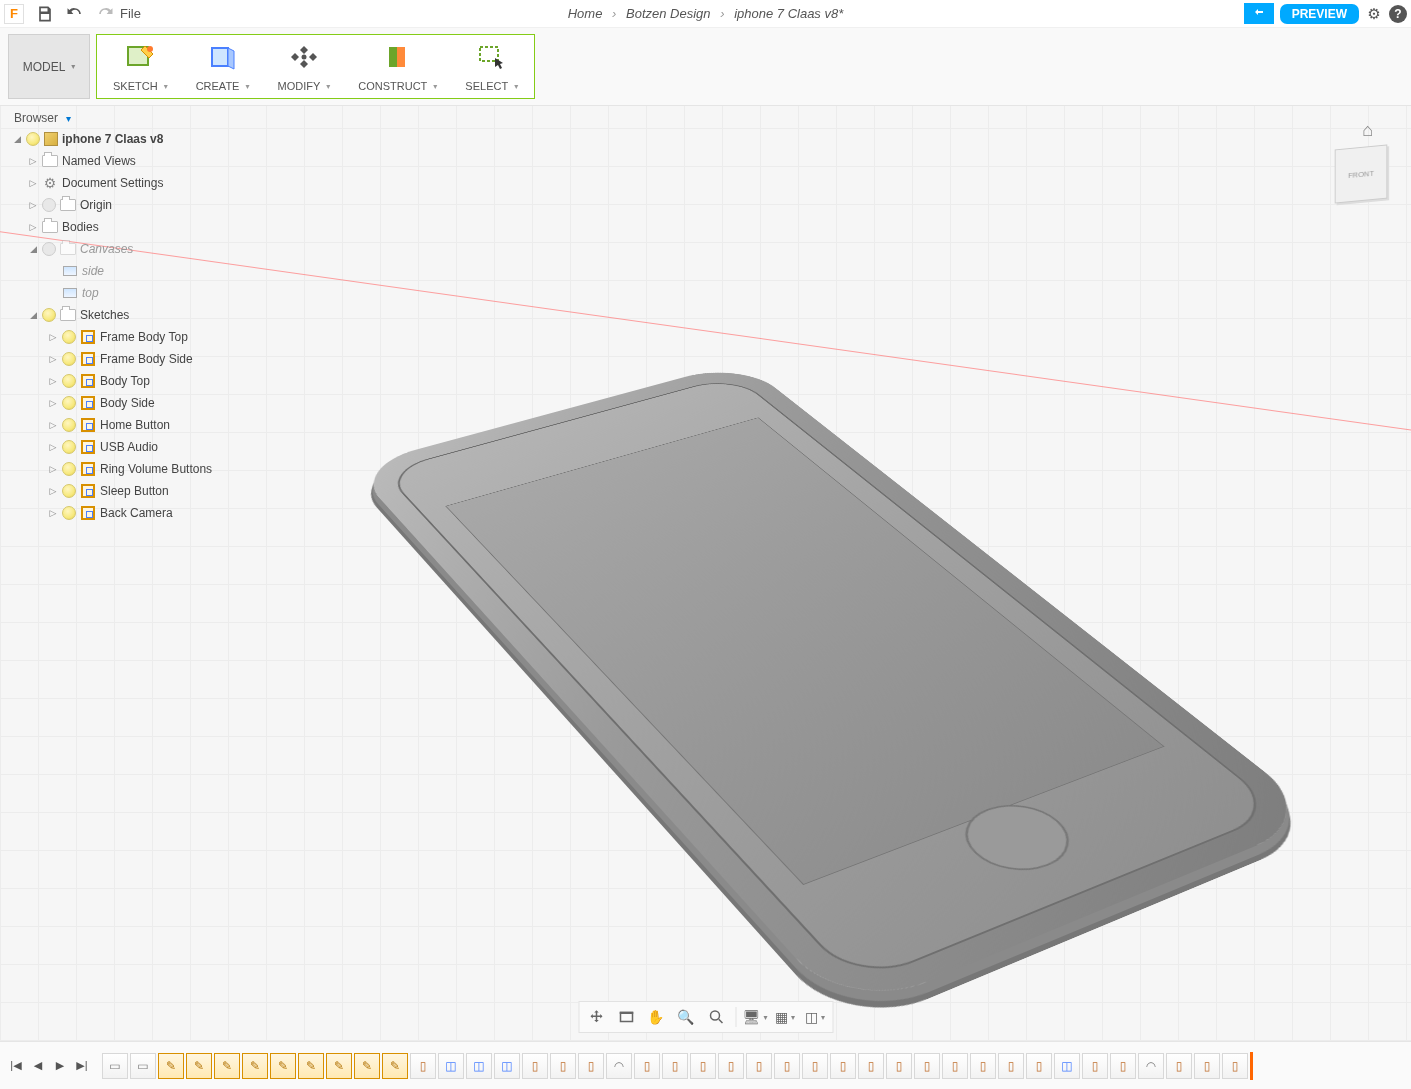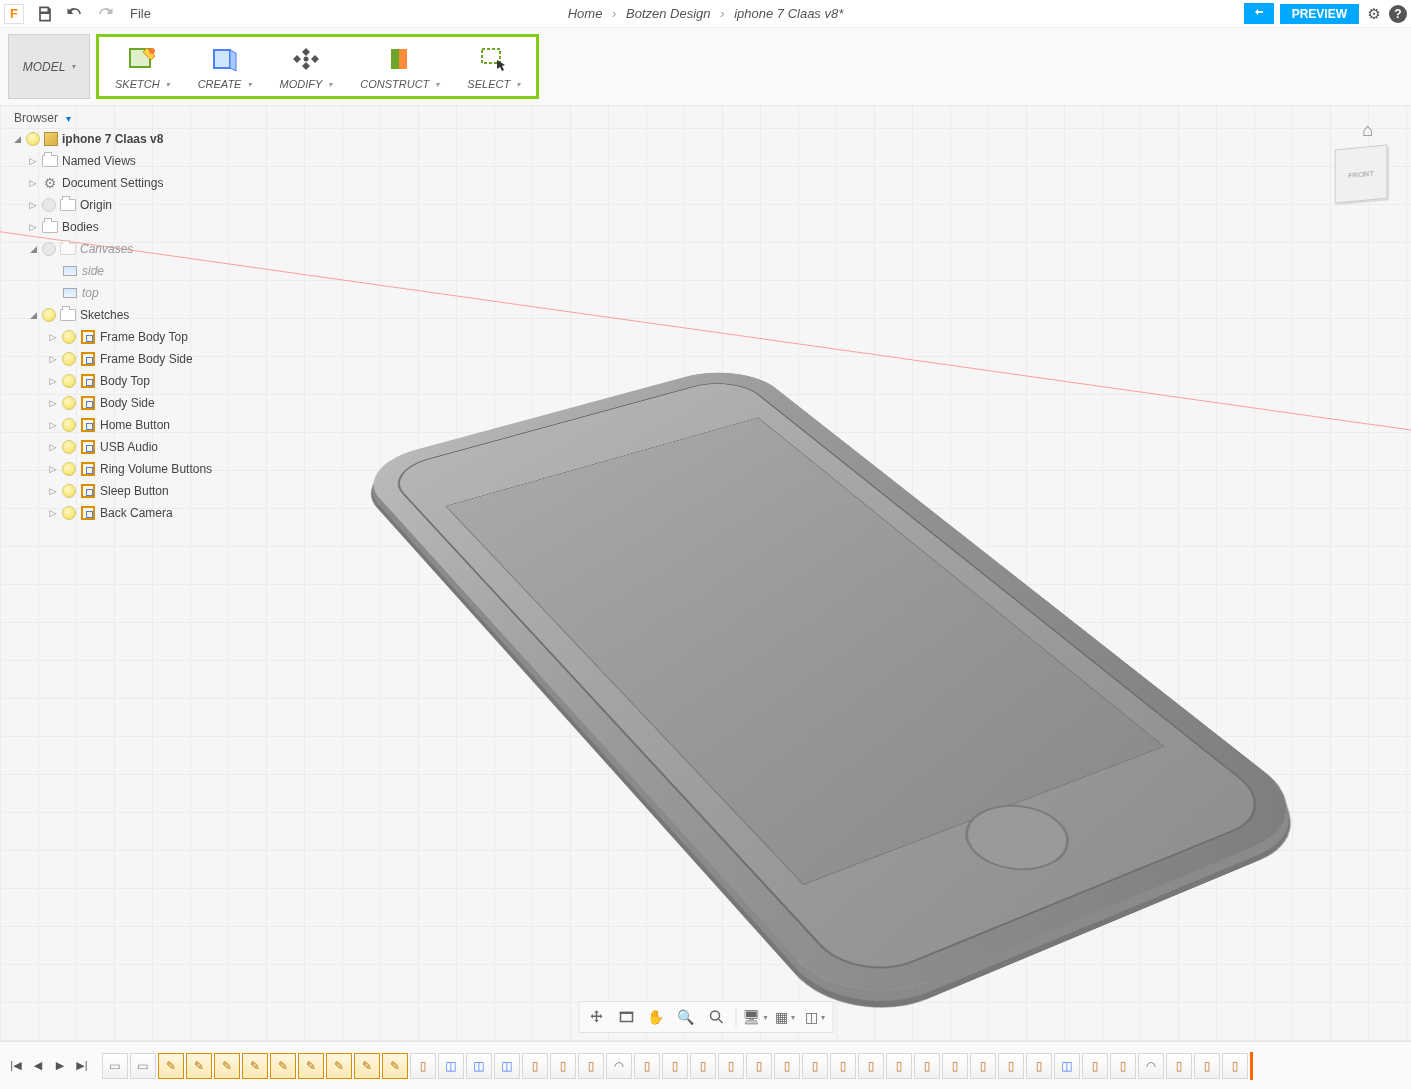--- a/index.html
+++ b/index.html
@@ -3,36 +3,36 @@
 <meta charset="utf-8">
 <style>
   * { box-sizing: border-box; margin: 0; padding: 0; font-family: "Segoe UI", Arial, sans-serif; }
   body { width: 1411px; height: 1089px; overflow: hidden; background: #ffffff; user-select: none; }
 
   
   .titlebar { height: 28px; background: #ffffff; display: flex; align-items: center; padding: 0 4px; border-bottom: 1px solid #f0f0f0; font-size: 12px; color: #555; }
   .app-icon { width: 20px; height: 20px; background: #ffffff; border: 1px solid #e0e0e0; margin-right: 6px; display: flex; align-items: center; justify-content: center; color: #ff8800; font-weight: bold; font-size: 13px; cursor: pointer; }
   .title-icon { width: 20px; height: 20px; margin: 0 5px; display: flex; align-items: center; justify-content: center; cursor: pointer; color: #555; }
   .title-icon.disabled { color: #bbb; cursor: default; }
-  .file-menu { margin-left: 10px; cursor: pointer; font-size: 13px; color: #555; }
+  .file-menu { cursor: pointer; font-size: 13px; color: #555; }
   .title-spacer { flex: 1; }
   .breadcrumb { position: absolute; left: 0; right: 0; text-align: center; pointer-events: none; font-size: 13px; color: #555; }
   .breadcrumb span { pointer-events: auto; cursor: pointer; font-style: italic; }
   .breadcrumb .sep { margin: 0 6px; color: #999; }
   .title-right { display: flex; align-items: center; gap: 6px; }
   .btn-update { background: #00a9ff; color: #fff; padding: 3px 8px; font-size: 12px; cursor: pointer; }
-  .btn-preview { background: #00a9ff; color: #fff; padding: 3px 12px; font-size: 12px; font-weight: 600; cursor: pointer; }
+  .btn-preview { background: #00a9ff; color: #fff; padding: 3px 12px; font-size: 12px; font-weight: 600; cursor: pointer; border-radius: 7px; }
   .gear-icon, .help-icon { width: 18px; height: 18px; cursor: pointer; display: flex; align-items: center; justify-content: center; color: #555; font-size: 15px; }
   .help-icon { background: #555; color: #fff; border-radius: 50%; font-weight: bold; font-size: 12px; }
 
   
-  .ribbon { height: 78px; background: #f9f9f9; border-bottom: 1px solid #e5e5e5; display: flex; align-items: stretch; padding: 6px 18px 0 8px; gap: 6px; font-style: italic; }
+  .ribbon { height: 78px; background: #f9f9f9; border-bottom: 1px solid #e5e5e5; display: flex; align-items: stretch; padding: 6px 18px 0 8px; gap: 6px; }
   .mode-btn { width: 82px; background: #e6e6e6; border: 1px solid #d0d0d0; display: flex; align-items: center; justify-content: center; font-size: 12px; color: #555; cursor: pointer; position: relative; margin-bottom: 6px; }
   .mode-btn::after { content: "▾"; font-size: 8px; margin-left: 6px; color: #888; }
-  .ribbon-group { border: 3px solid #84cc16; background: #ffffff; display: flex; align-items: stretch; padding: 4px 2px; margin-bottom: 6px; }
+  .ribbon-group { border: 1px solid #84cc16; background: #ffffff; display: flex; align-items: stretch; padding: 4px 2px; margin-bottom: 6px; }
   .ribbon-item { display: flex; flex-direction: column; align-items: center; justify-content: space-between; padding: 2px 14px; cursor: pointer; min-width: 64px; }
   .ribbon-item .ric { height: 32px; display: flex; align-items: center; justify-content: center; }
   .ribbon-item .rlabel { font-size: 11px; color: #555; display: flex; align-items: center; gap: 6px; }
   .ribbon-item .rlabel::after { content: "▾"; font-size: 8px; color: #999; }
 
   
   .canvas-area { position: absolute; top: 106px; left: 0; right: 0; bottom: 48px;
     background-color: #f6f6f6;
     background-image:
       repeating-linear-gradient(0deg, #ececec 0 1px, transparent 1px 38px),

